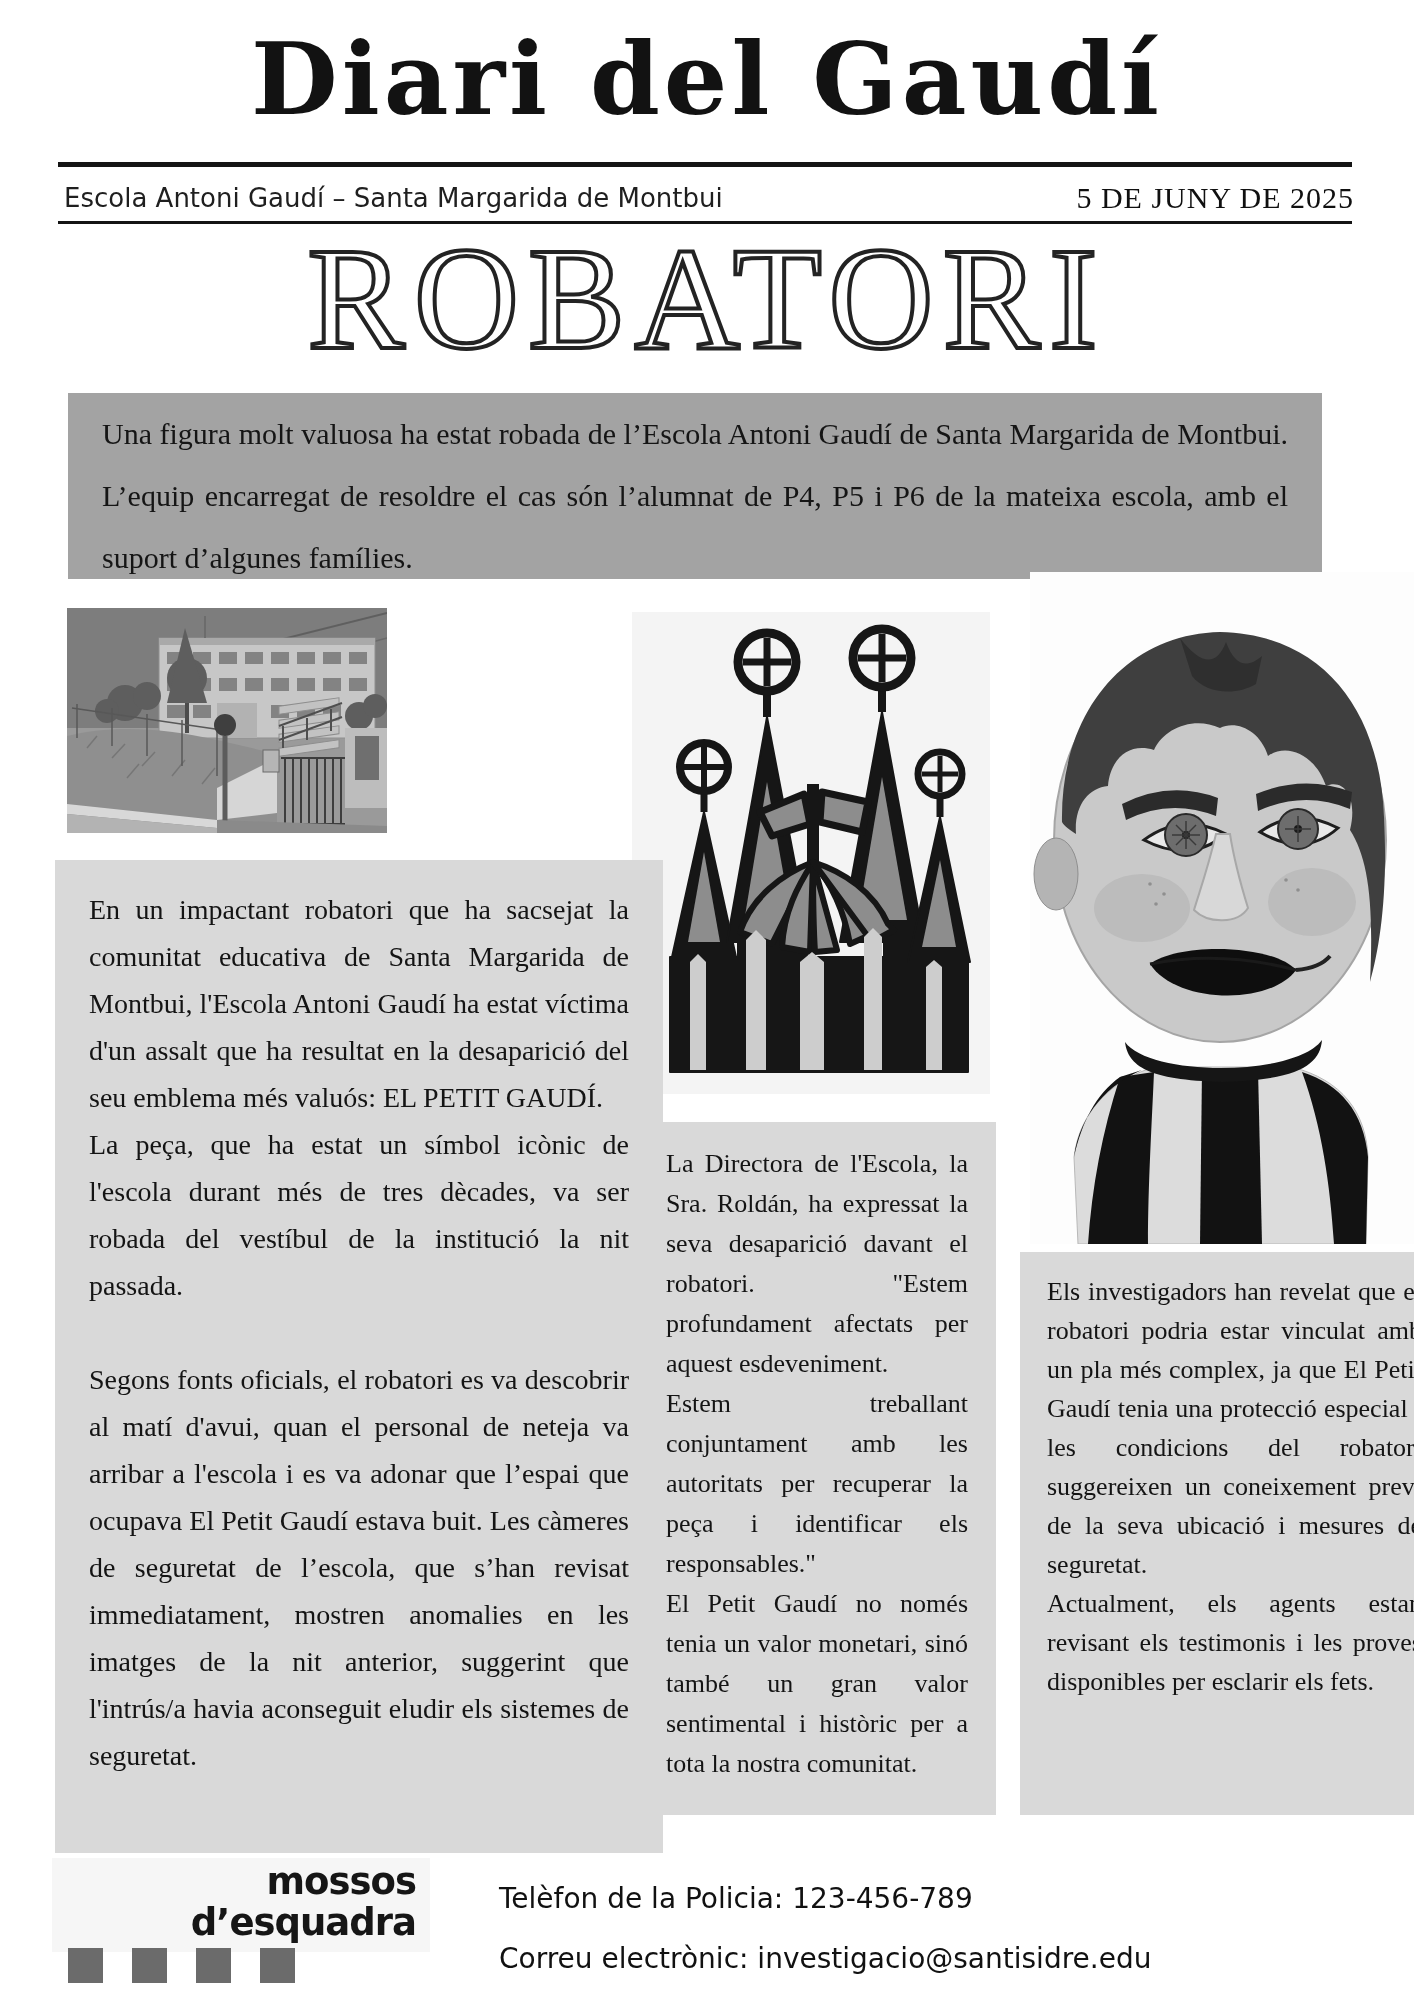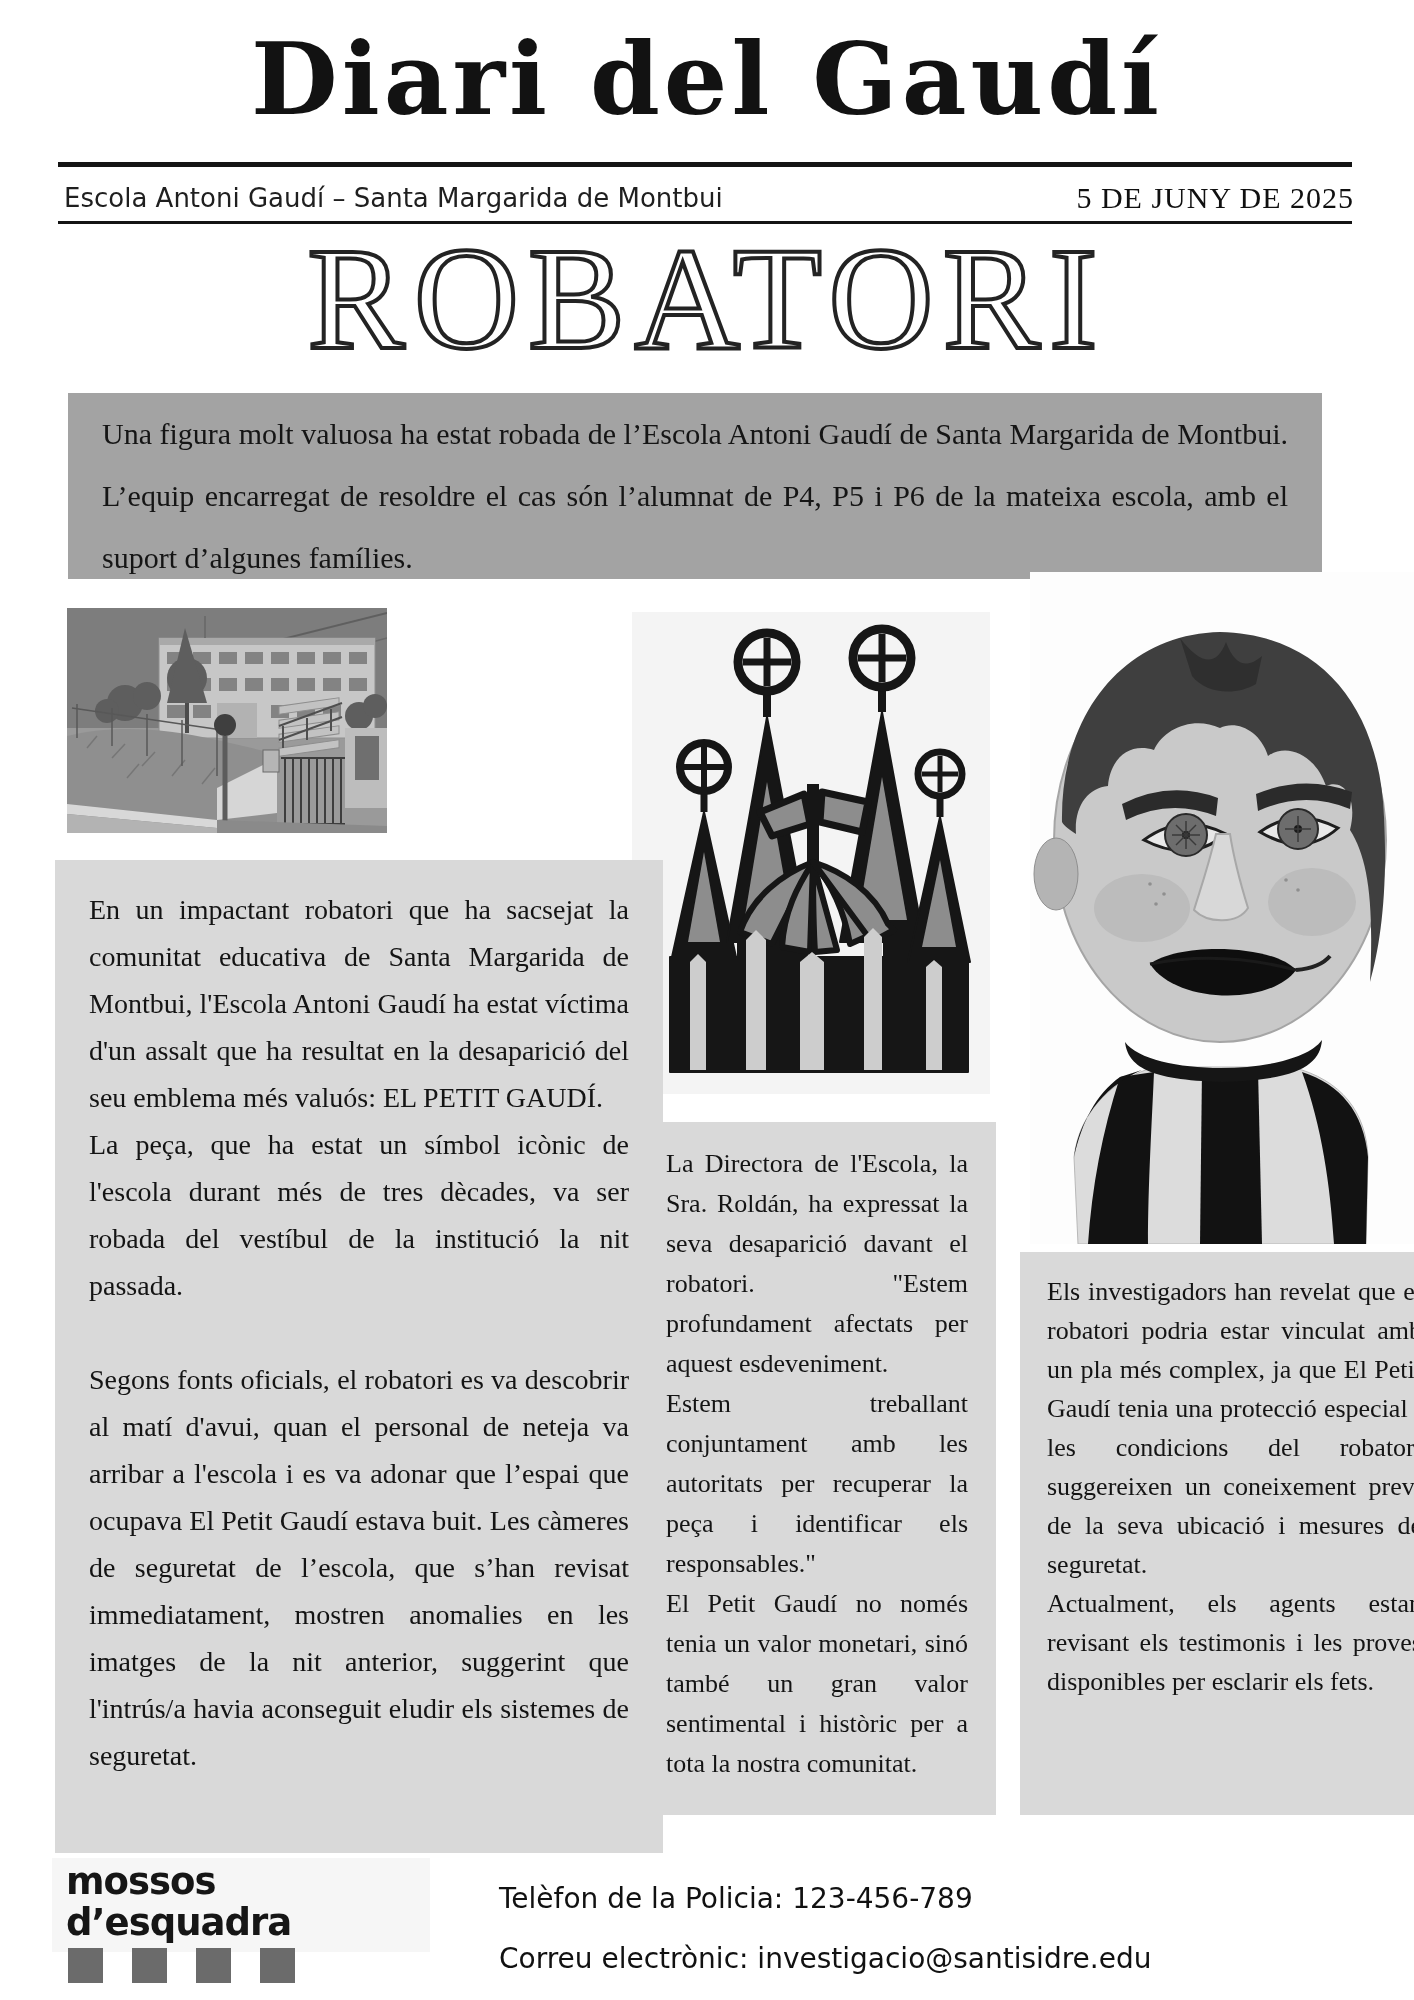--- a/index.html
+++ b/index.html
@@ -35,21 +35,21 @@
             font-size:28px;line-height:47px;}
   .col-left p[data-gap]{margin-top:47px;}
   .col-mid{left:638px;top:1122px;width:358px;height:693px;padding:22px 28px;
            font-size:26px;line-height:40px;}
   .col-right{left:1020px;top:1252px;width:429px;height:563px;padding:20px 27px;
              font-size:26px;line-height:39px;}
 
   .logo-box{position:absolute;left:52px;top:1858px;width:378px;height:94px;
             background:#f6f6f6;box-sizing:border-box;padding:4px 14px;}
   .logo-text{font-family:"DejaVu Sans",sans-serif;font-weight:bold;font-size:37px;
-             letter-spacing:-1px;color:#161616;line-height:1.1;}
+             letter-spacing:-1px;color:#161616;line-height:1.1;text-align:right;}
   .logo-squares{display:flex;gap:29px;margin-top:5px;margin-left:2px;}
   .logo-squares span{width:35px;height:35px;background:#6b6b6b;}
 
   .footer-contact{position:absolute;left:487px;top:1870px;font-family:"DejaVu Sans",sans-serif;
                   font-size:28px;color:#111111;}
   .footer-contact p{margin:12px;}
   .footer-contact p + p{margin-top:27px;}
 </style>
 </head>
 <body>

